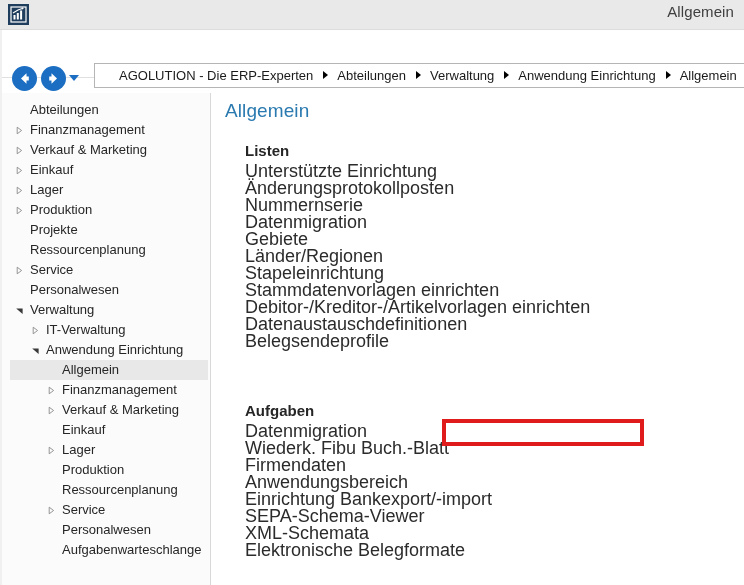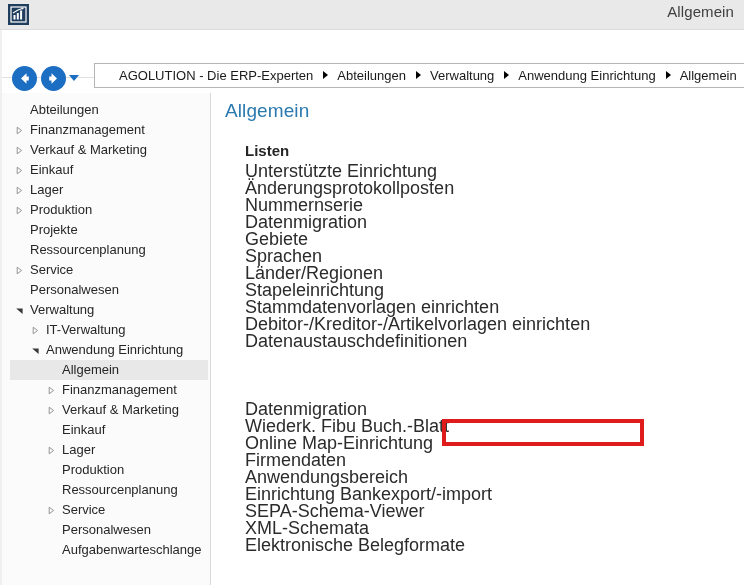--- a/index.html
+++ b/index.html
@@ -399,31 +399,31 @@
     <div class="content">
       <div class="page-title">Allgemein</div>
       <div id="sections">
           <div class="section" style="top: 48px;">
             <div class="section-title">Listen</div>
             <div class="link-item">Unterstützte Einrichtung</div>
             <div class="link-item">Änderungsprotokollposten</div>
             <div class="link-item">Nummernserie</div>
             <div class="link-item">Datenmigration</div>
             <div class="link-item">Gebiete</div>
-            <div class="link-item">Sprachen</div>
             <div class="link-item">Länder/Regionen</div>
             <div class="link-item">Stapeleinrichtung</div>
             <div class="link-item">Stammdatenvorlagen einrichten</div>
             <div class="link-item">Debitor-/Kreditor-/Artikelvorlagen einrichten</div>
             <div class="link-item">Datenaustauschdefinitionen</div>
+            <div class="link-item">Belegsendeprofile</div>
           </div>
           <div class="section" style="top: 308px;">
+            <div class="section-title">Aufgaben</div>
             <div class="link-item">Datenmigration</div>
             <div class="link-item">Wiederk. Fibu Buch.-Blatt</div>
-            <div class="link-item">Online Map-Einrichtung</div>
             <div class="link-item">Firmendaten</div>
             <div class="link-item">Anwendungsbereich</div>
             <div class="link-item">Einrichtung Bankexport/-import</div>
             <div class="link-item">SEPA-Schema-Viewer</div>
             <div class="link-item">XML-Schemata</div>
             <div class="link-item">Elektronische Belegformate</div>
           </div>
         </div>
       <div class="redbox"></div>
     </div>

